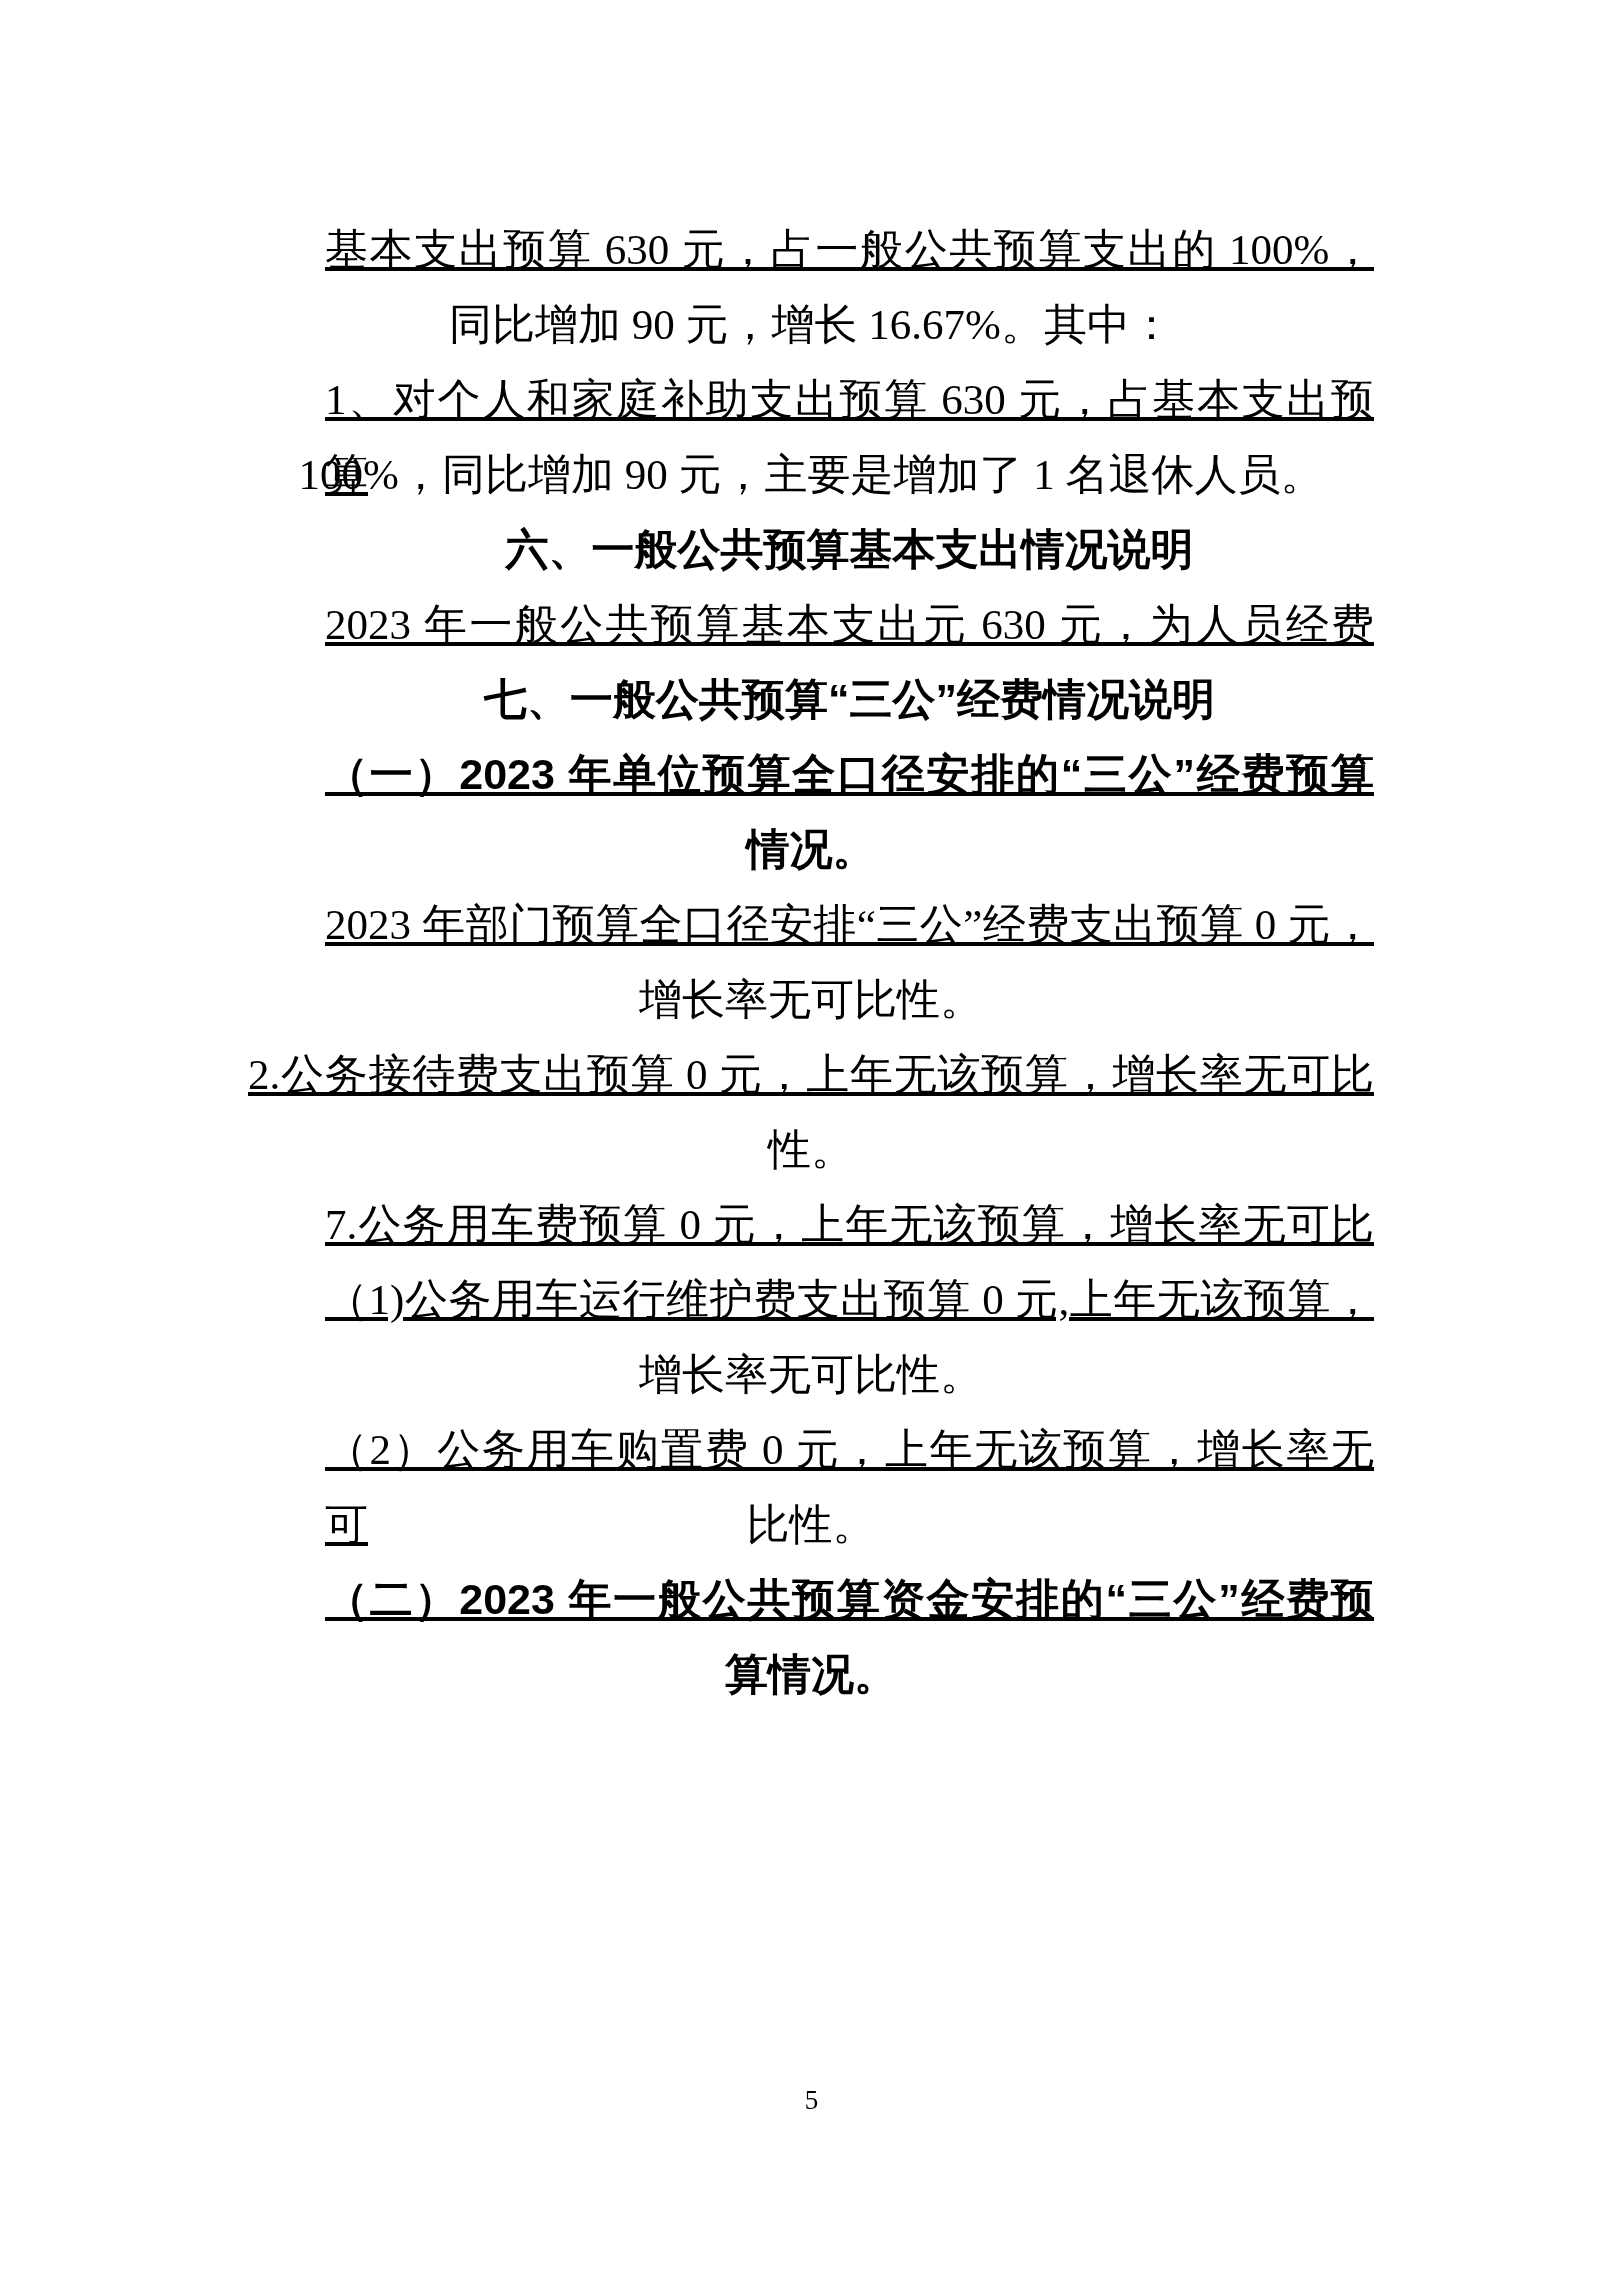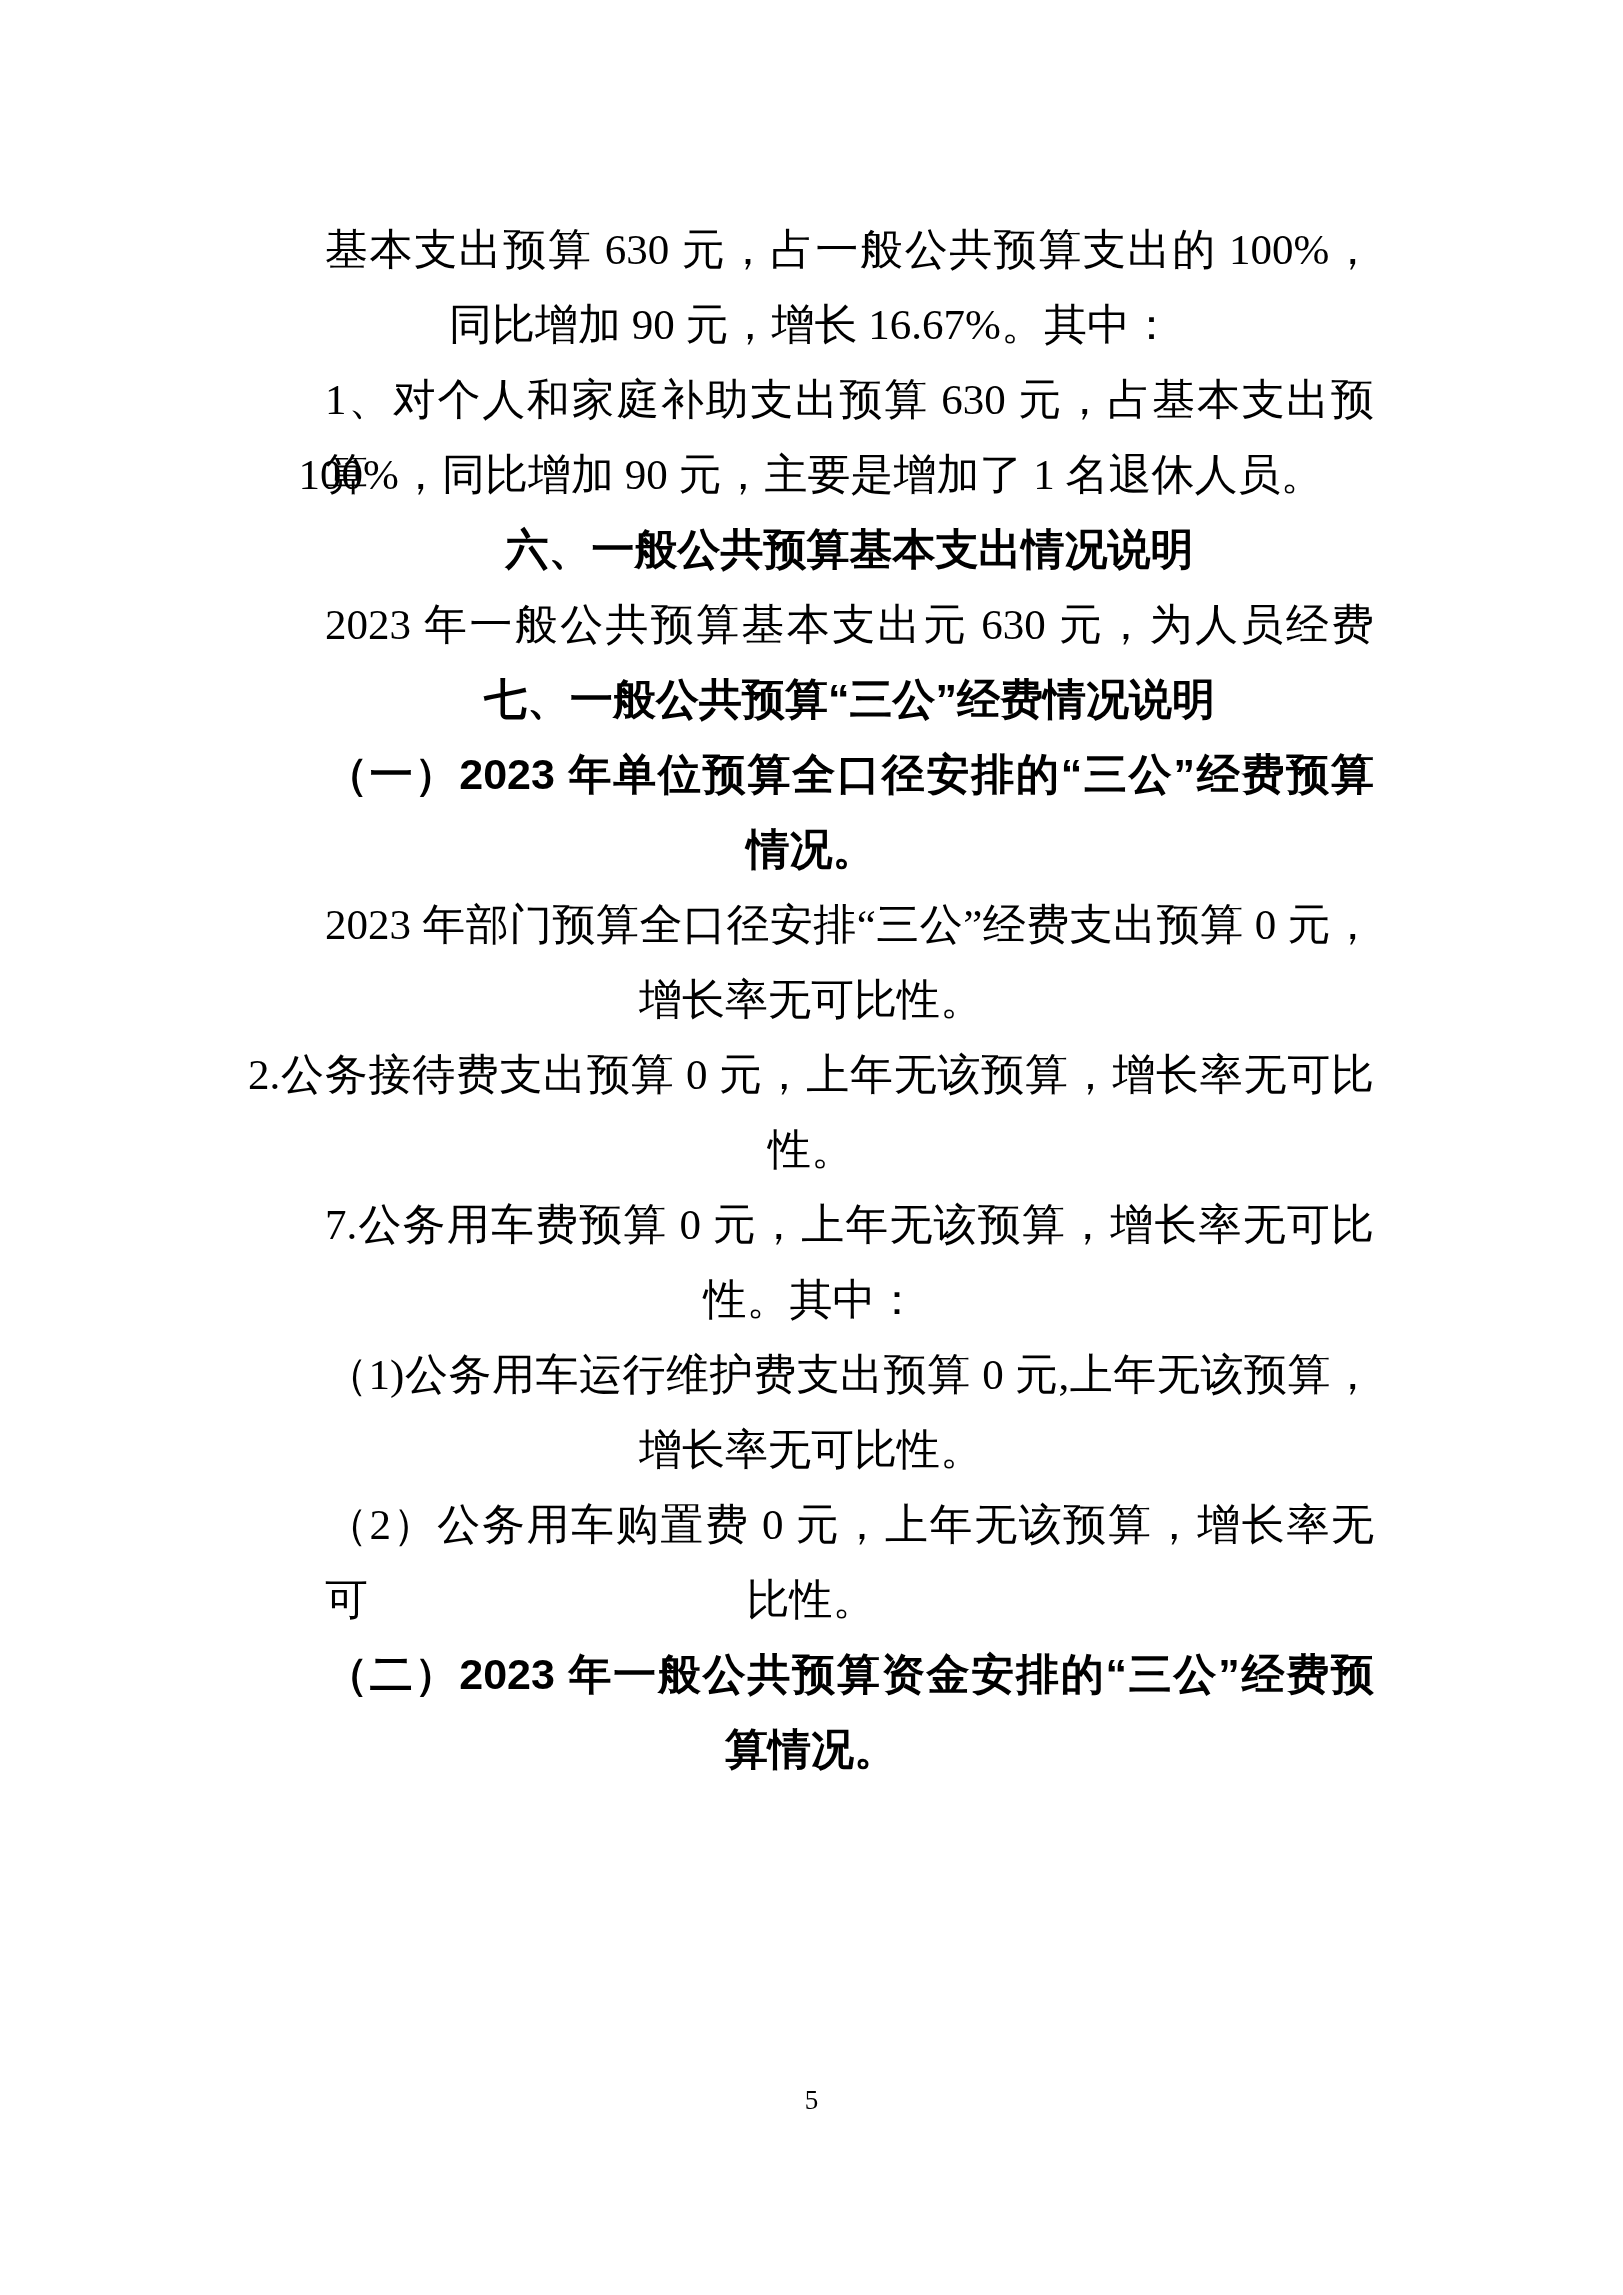--- a/index.html
+++ b/index.html
@@ -23,20 +23,21 @@
     height:75px;
     line-height:75px;
     white-space:nowrap;
     text-align:center;
   }
   .indent{padding-left:77px;}
   .fill{
     white-space:normal;
     text-align:justify;
     text-align-last:justify;
+    text-decoration:underline;
   }
   .bold{
     font-weight:700;
     font-family:"Liberation Sans","DejaVu Sans",sans-serif;
   }
   .footer{
     position:absolute;
     left:0;
     top:2084px;
     width:1623px;
@@ -58,21 +59,20 @@
     <div class="ln indent bold">六、一般公共预算基本支出情况说明</div>
     <div class="ln indent fill">2023 年一般公共预算基本支出元 630 元，为人员经费</div>
     <div class="ln indent bold">七、一般公共预算“三公”经费情况说明</div>
     <div class="ln indent bold fill">（一）2023 年单位预算全口径安排的“三公”经费预算</div>
     <div class="ln bold">情况。</div>
     <div class="ln indent fill">2023 年部门预算全口径安排“三公”经费支出预算 0 元，</div>
     <div class="ln">增长率无可比性。</div>
     <div class="ln fill">2.公务接待费支出预算 0 元，上年无该预算，增长率无可比</div>
     <div class="ln">性。</div>
     <div class="ln indent fill">7.公务用车费预算 0 元，上年无该预算，增长率无可比</div>
-    <div class="ln">性。其中：</div>
     <div class="ln indent fill">（1)公务用车运行维护费支出预算 0 元,上年无该预算，</div>
     <div class="ln">增长率无可比性。</div>
     <div class="ln indent fill">（2）公务用车购置费 0 元，上年无该预算，增长率无可</div>
     <div class="ln">比性。</div>
     <div class="ln indent bold fill">（二）2023 年一般公共预算资金安排的“三公”经费预</div>
     <div class="ln bold">算情况。</div>
   </div>
   <div class="footer">5</div>
 </div>
 

